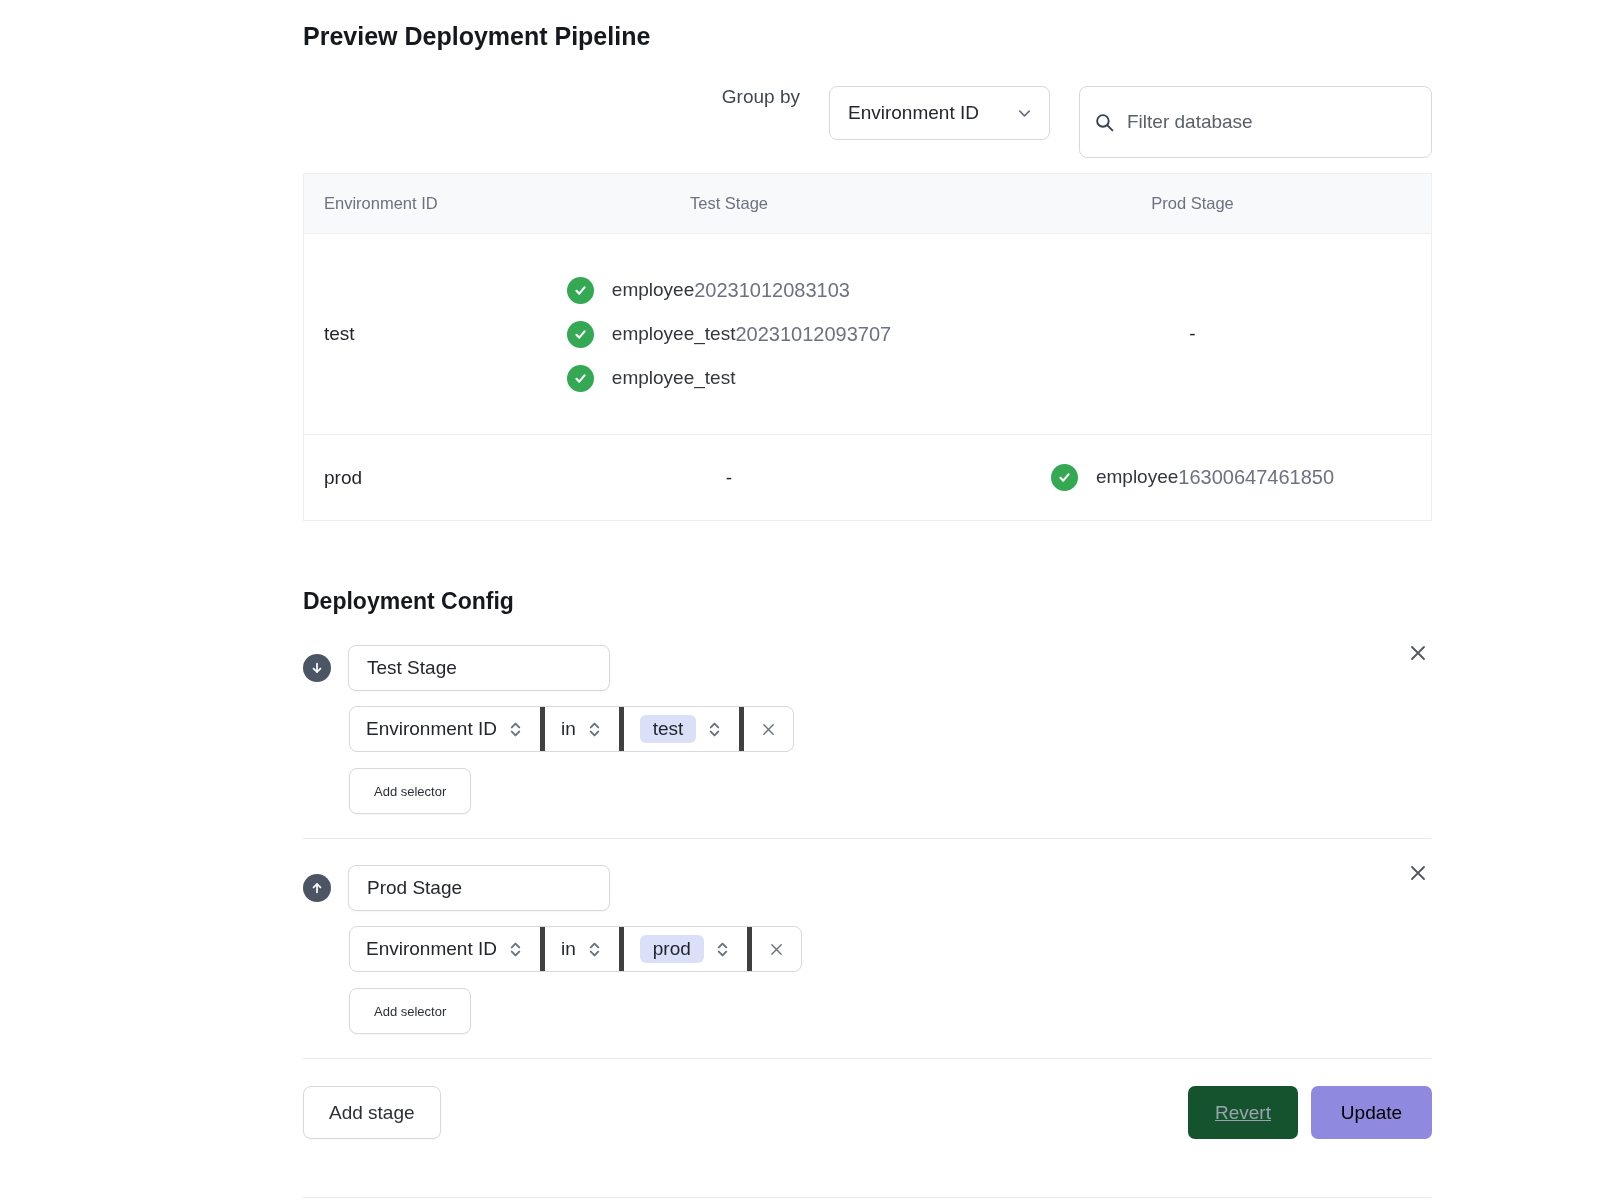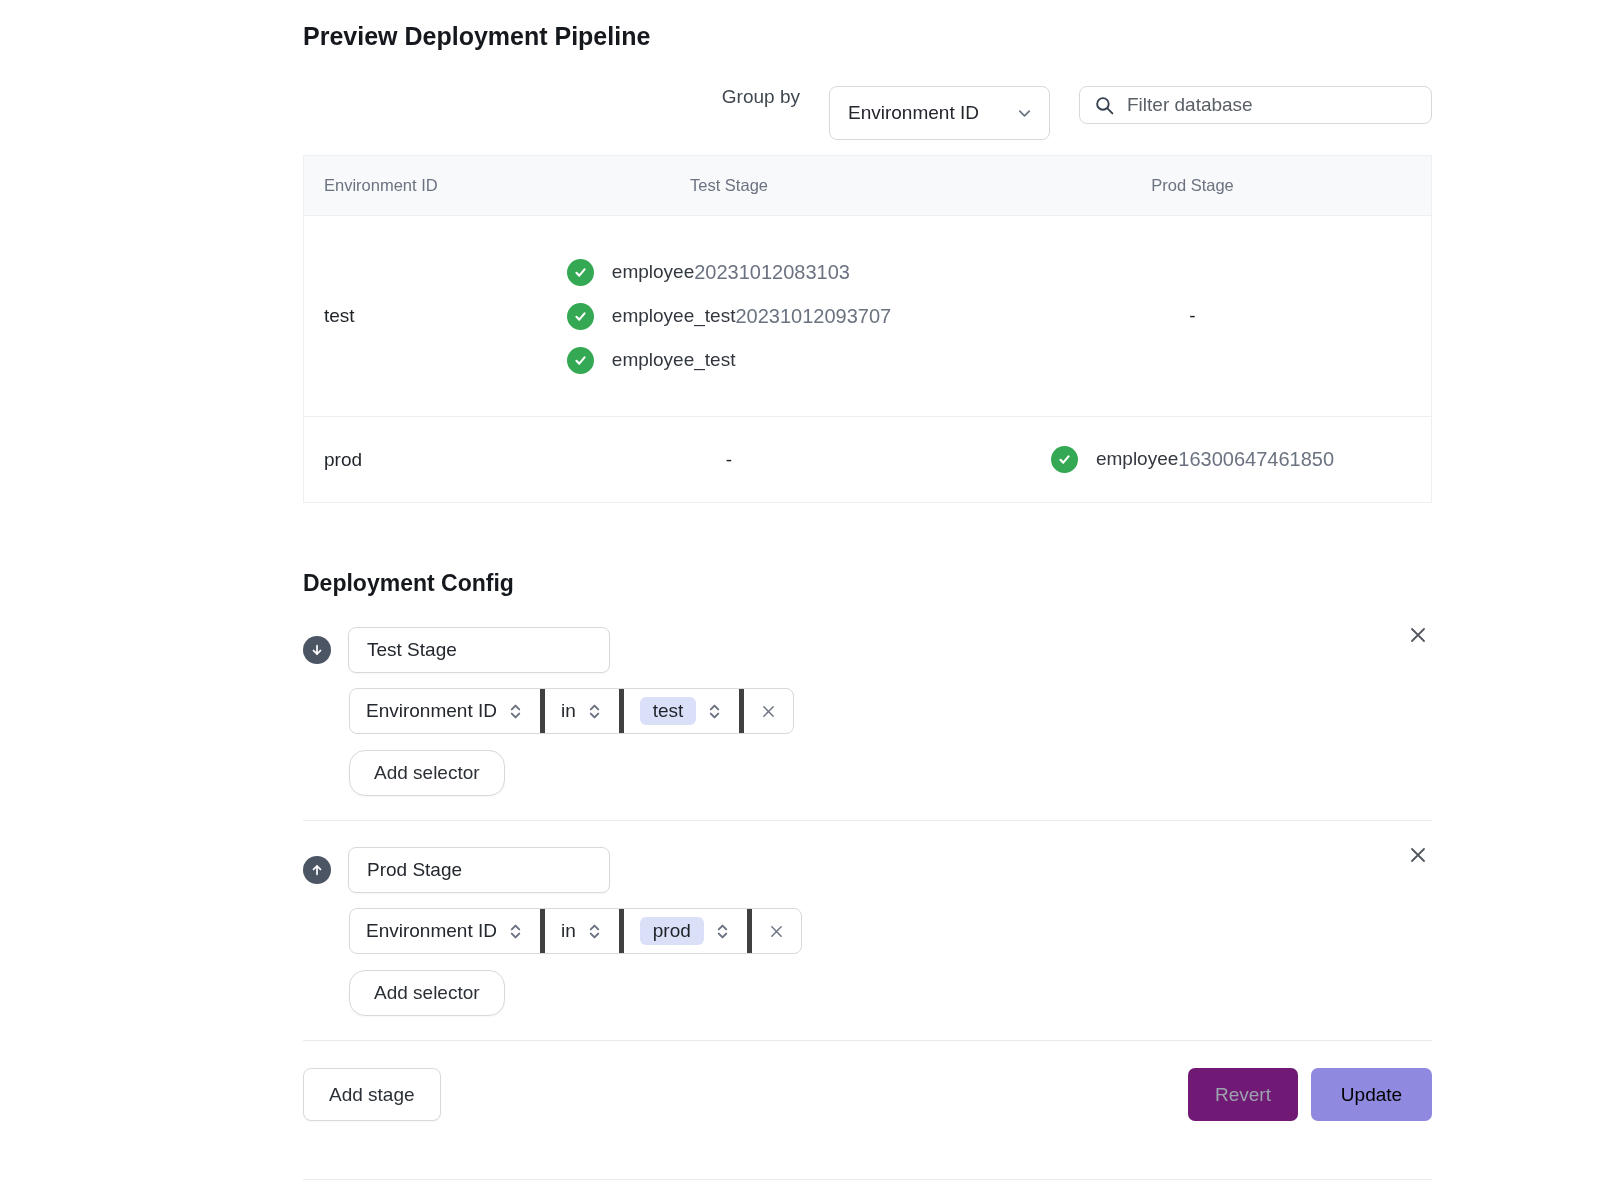--- a/index.html
+++ b/index.html
@@ -8,21 +8,21 @@
   .container { width:1129px; margin-left:303px; padding-top:22px; }
 
   .page-title { font-size:25px; font-weight:700; color:#15181d; }
 
   
   .controls { display:flex; justify-content:flex-end; align-items:flex-start; margin-top:35px; gap:29px; }
   .groupby-label { font-size:19px; color:#3f4750; }
   .select-box { display:flex; align-items:center; justify-content:space-between;
     width:221px; height:54px; border:1px solid #d6d9de; border-radius:8px;
     padding:0 16px 0 18px; font-size:19px; color:#23272e; background:#fff; cursor:pointer; }
-  .search-box { display:flex; align-items:center; width:353px; height:38px;
+  .search-box { display:flex; align-items:center; width:353px; height:72px;
     border:1px solid #d6d9de; border-radius:8px; padding:16px 14px; gap:12px; background:#fff; }
   .search-box input { border:none; outline:none; font-size:19px; flex:1;
     font-family:"Liberation Sans", sans-serif; color:#23272e; }
   .search-box input::placeholder { color:#5a6067; }
 
   
   .ptable { margin-top:15px; border:1px solid #edeff2; }
   .prow { display:grid; grid-template-columns:200px 450px 1fr; }
   .prow + .prow { border-top:1px solid #edeff2; }
   .phead { background:#f8f9fb; }
@@ -61,34 +61,34 @@
     border:1px solid #d6d9de; border-radius:8px; background:#fff; overflow:hidden; }
   .seg { display:flex; align-items:center; gap:10px; padding:0 16px; font-size:19px; color:#23272e; cursor:pointer; }
   .seg + .seg { border-left:5px solid #404040; }
   .updown { color:#6b7280; line-height:0; }
   .updown svg { width:17px; height:17px; }
   .value-badge { background:#dbe0f9; border-radius:6px; padding:3px 13px; font-size:19px; color:#1f2329; }
   .seg-close { color:#6b7280; }
   .seg-close svg { width:17px; height:17px; }
 
   .add-selector { margin-left:46px; margin-top:16px; height:46px; padding:0 24px;
-    border:1px solid #d6d9de; border-radius:16px; background:#fff; font-size:19px;
+    border:1px solid #d6d9de; border-radius:8px; background:#fff; font-size:13px;
     color:#2b3036; cursor:pointer; font-family:"Liberation Sans", sans-serif;
     box-shadow:0 1px 2px rgba(0,0,0,0.04); }
 
   .divider { border:none; border-top:1px solid #e8eaed; margin-top:24px; }
 
   
   .footer-row { margin-top:27px; display:flex; align-items:center; }
   .add-stage-btn { height:53px; padding:0 25px; border:1px solid #d6d9de; border-radius:8px;
     background:#fff; font-size:19px; color:#2b3036; cursor:pointer;
     font-family:"Liberation Sans", sans-serif; box-shadow:0 1px 2px rgba(0,0,0,0.04); }
   .footer-right { margin-left:auto; display:flex; gap:13px; }
-  .revert-btn { height:53px; width:110px; border:none; border-radius:7px; background:#701a75;
-    font-size:19px; color:#9ca3af; cursor:pointer; font-family:"Liberation Sans", sans-serif; }
+  .revert-btn { height:53px; width:110px; border:none; border-radius:7px; background:#14532d;
+    font-size:19px; color:#9ca3af; cursor:pointer; font-family:"Liberation Sans", sans-serif;text-decoration:underline; }
   .update-btn { height:53px; width:121px; border:none; border-radius:7px; background:#8f8ae0;
     font-size:19px; color:#000000; cursor:pointer; font-family:"Liberation Sans", sans-serif; }
   .bottom-divider { border:none; border-top:1px solid #e8eaed; margin-top:58px; }
 </style>
 </head>
 <body>
 
 <div class="container">
 
   <h1 class="page-title">Preview Deployment Pipeline</h1>

